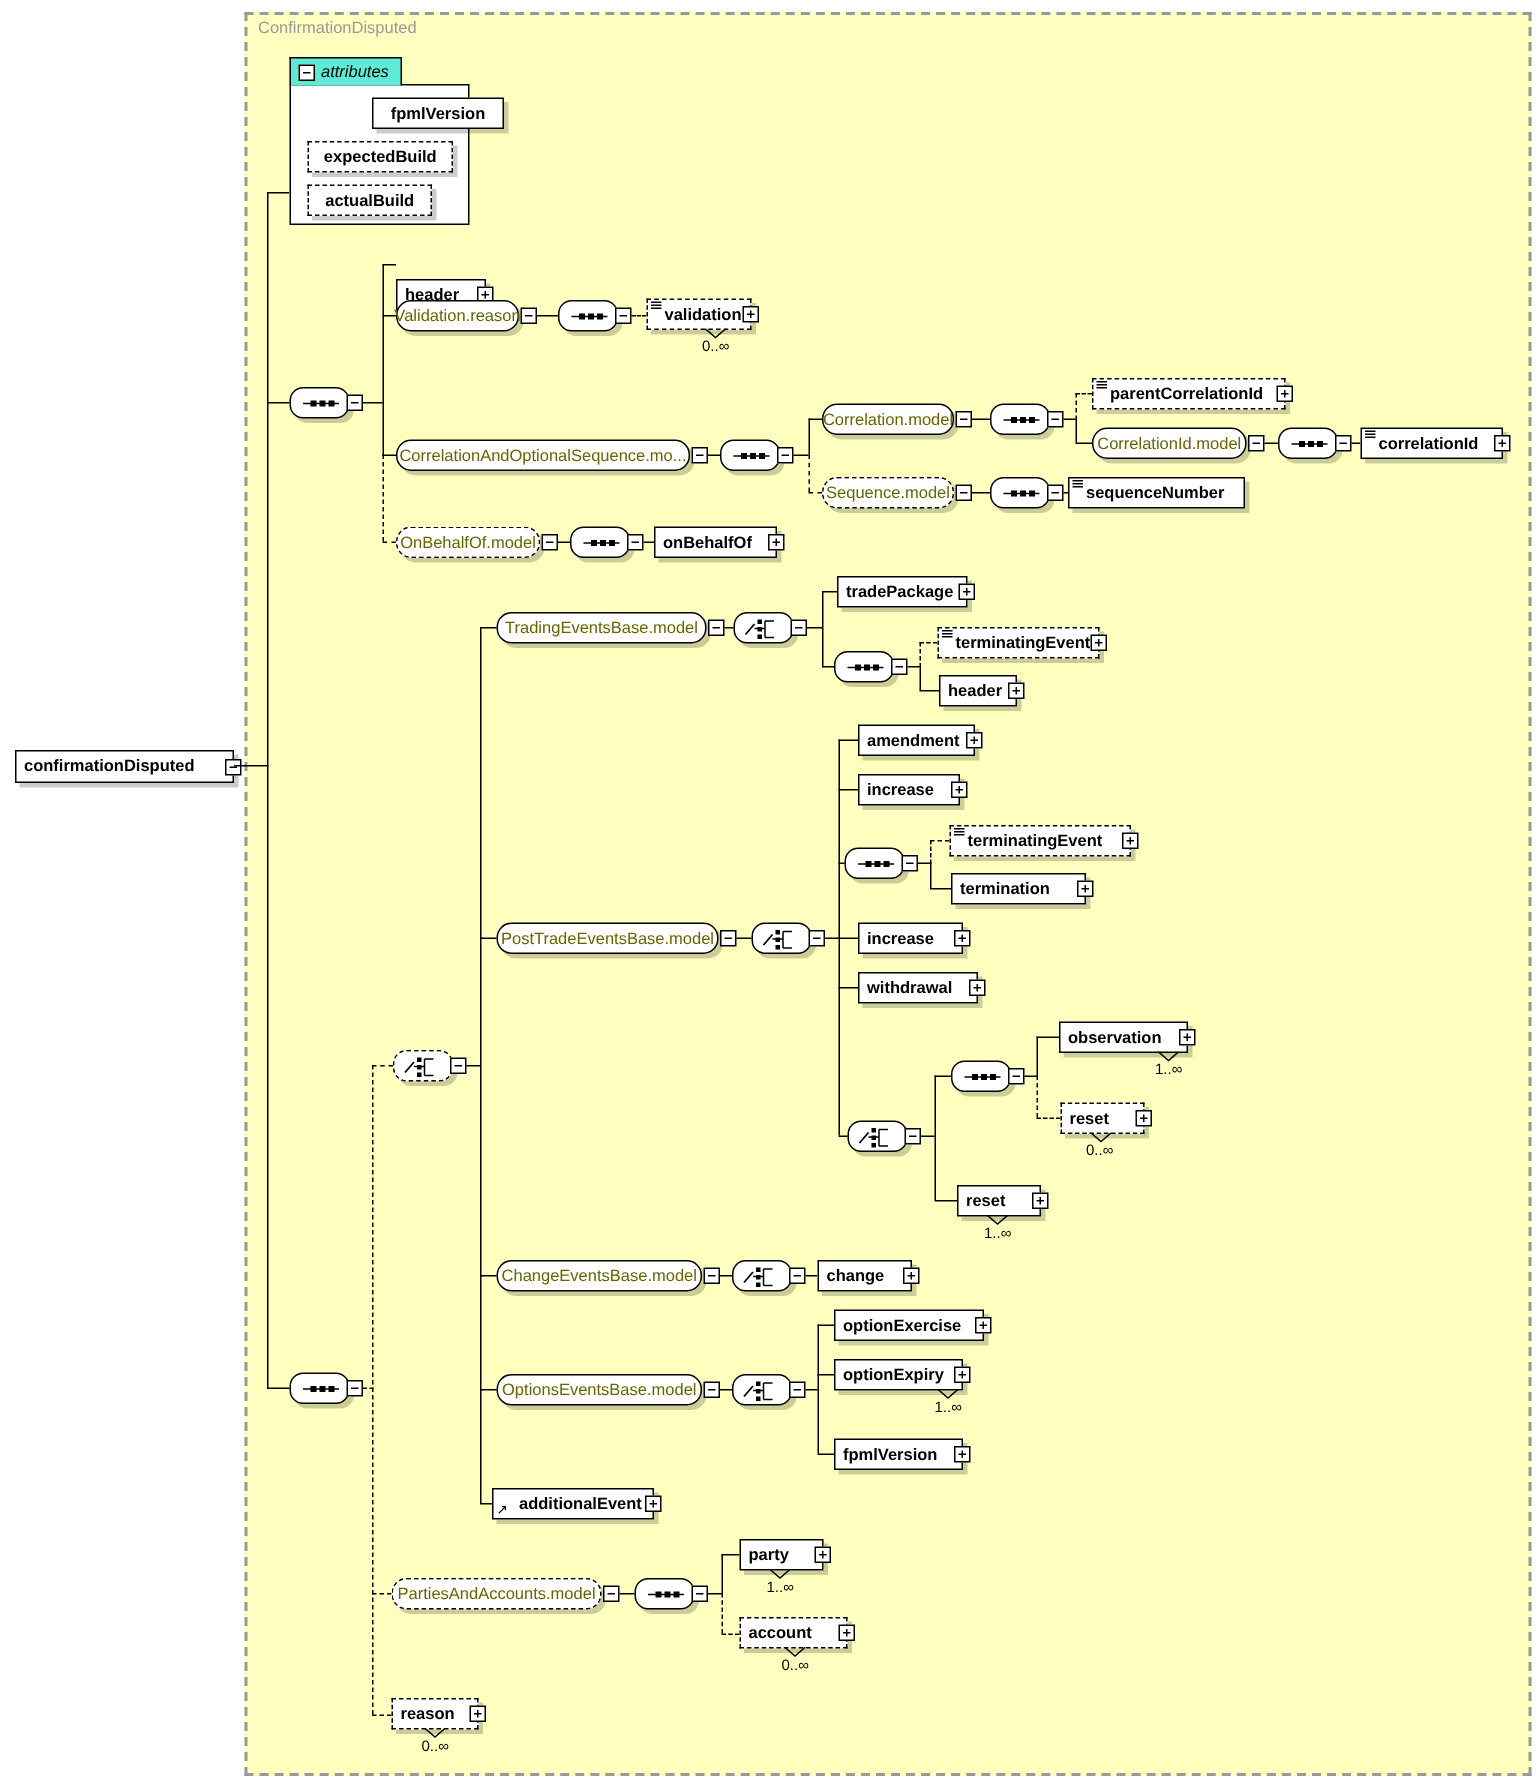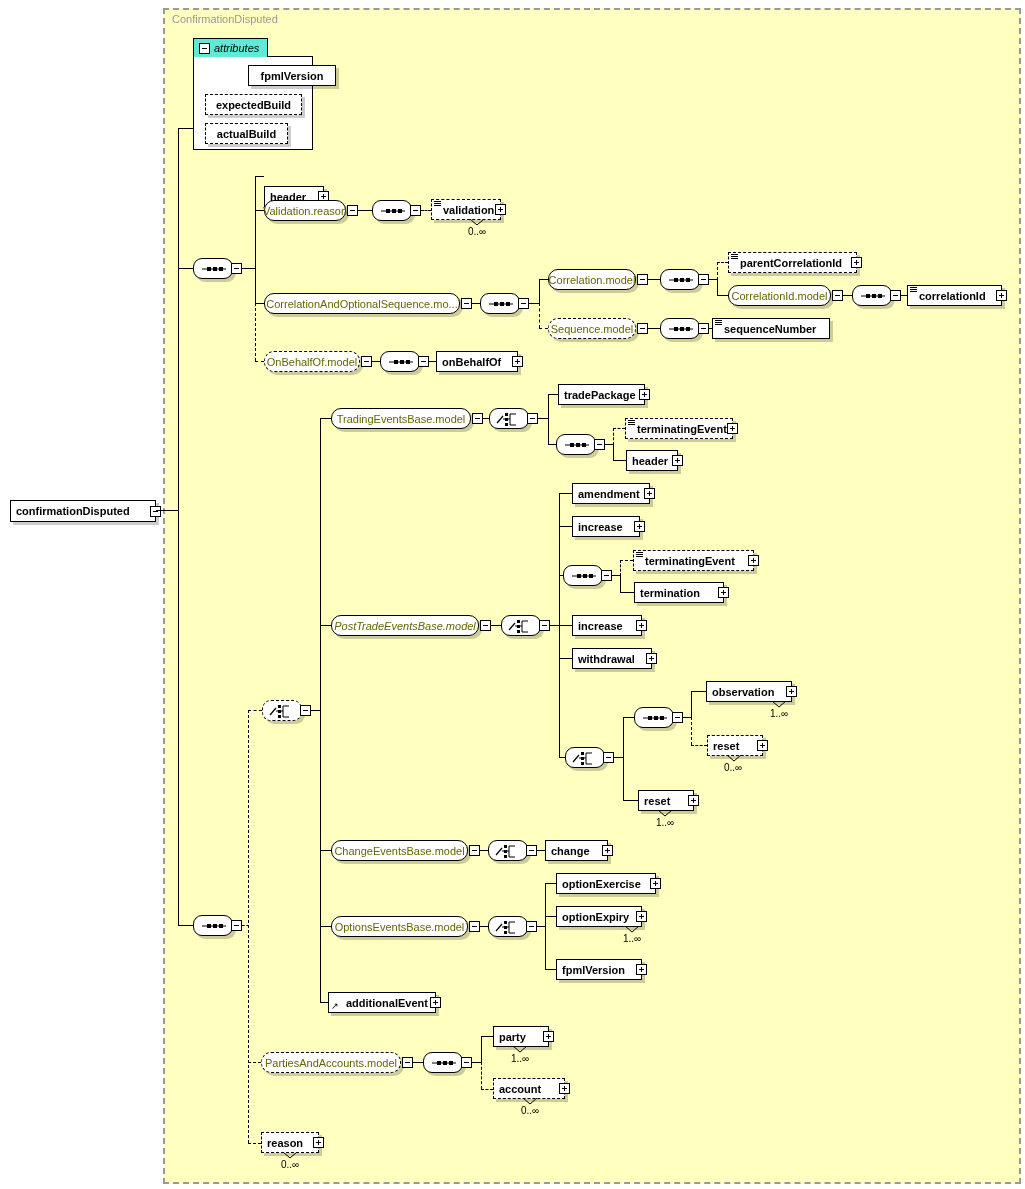--- a/index.html
+++ b/index.html
@@ -466,21 +466,21 @@
       </span>
     <span class="lbl" style="padding-left:11px;">terminatingEvent</span>
     <span class="exp plus" style="position:absolute;right:-6px;top:4px;margin:0;"></span>
   </div>
 
   <div class="node" style="left:626px;top:450px;width:52px;">
     <span class="lbl">header</span>
     <span class="exp plus" style="position:absolute;right:-6px;top:4px;margin:0;"></span>
   </div>
 
-  <div class="grp" style="left:331px;top:615px;width:148px;font-style:italic;">
+  <div class="grp" style="left:331px;top:615px;width:148px;">
     <span class="lbl">PostTradeEventsBase.model</span>
   </div>
   <div class="conn-exp" style="left:480px;top:620px;"></div>
   <div class="ln lnh" style="left:491px;top:625px;width:10px;height:1px;"></div>
 
   <div class="conn" style="left:501px;top:615px;">
     <svg width="40" height="21" viewBox="0 0 40 21">
       <path d="M7,14 L13,7" stroke="#000" stroke-width="1.2" fill="none"></path>
       <line x1="13" y1="10" x2="20" y2="10" stroke="#000" stroke-width="1"></line>
       <line x1="20" y1="5" x2="20" y2="16" stroke="#000" stroke-width="1"></line>

